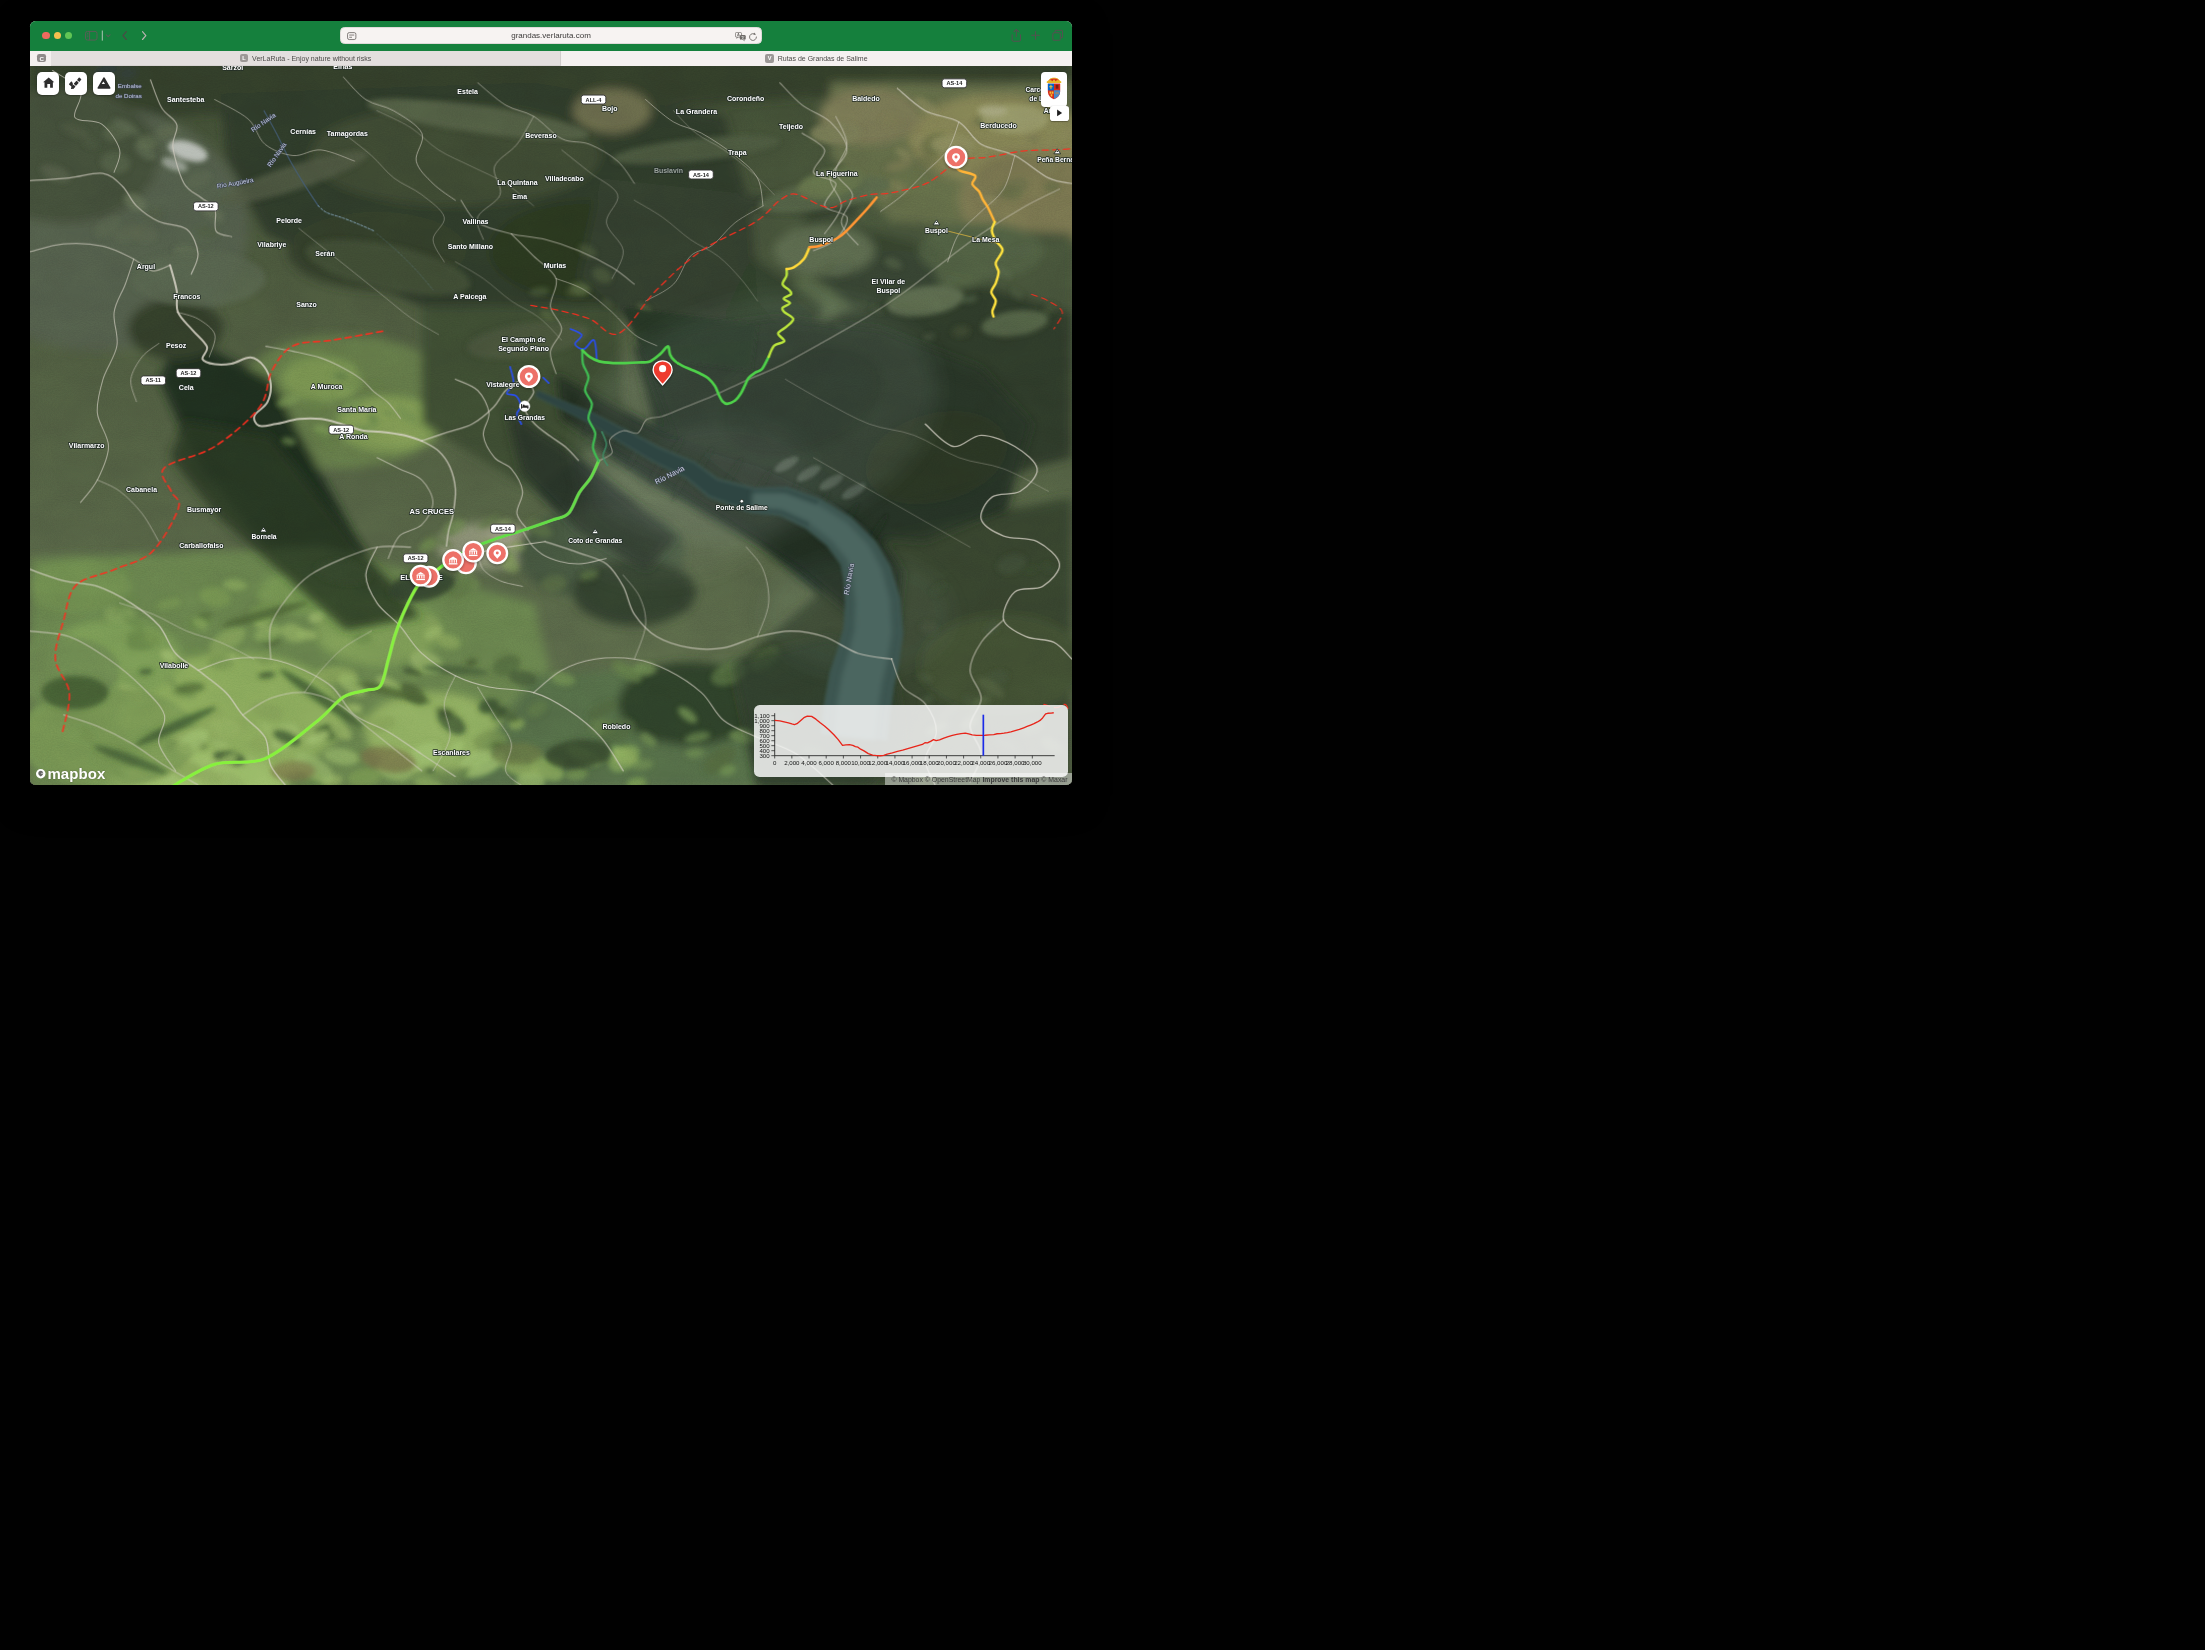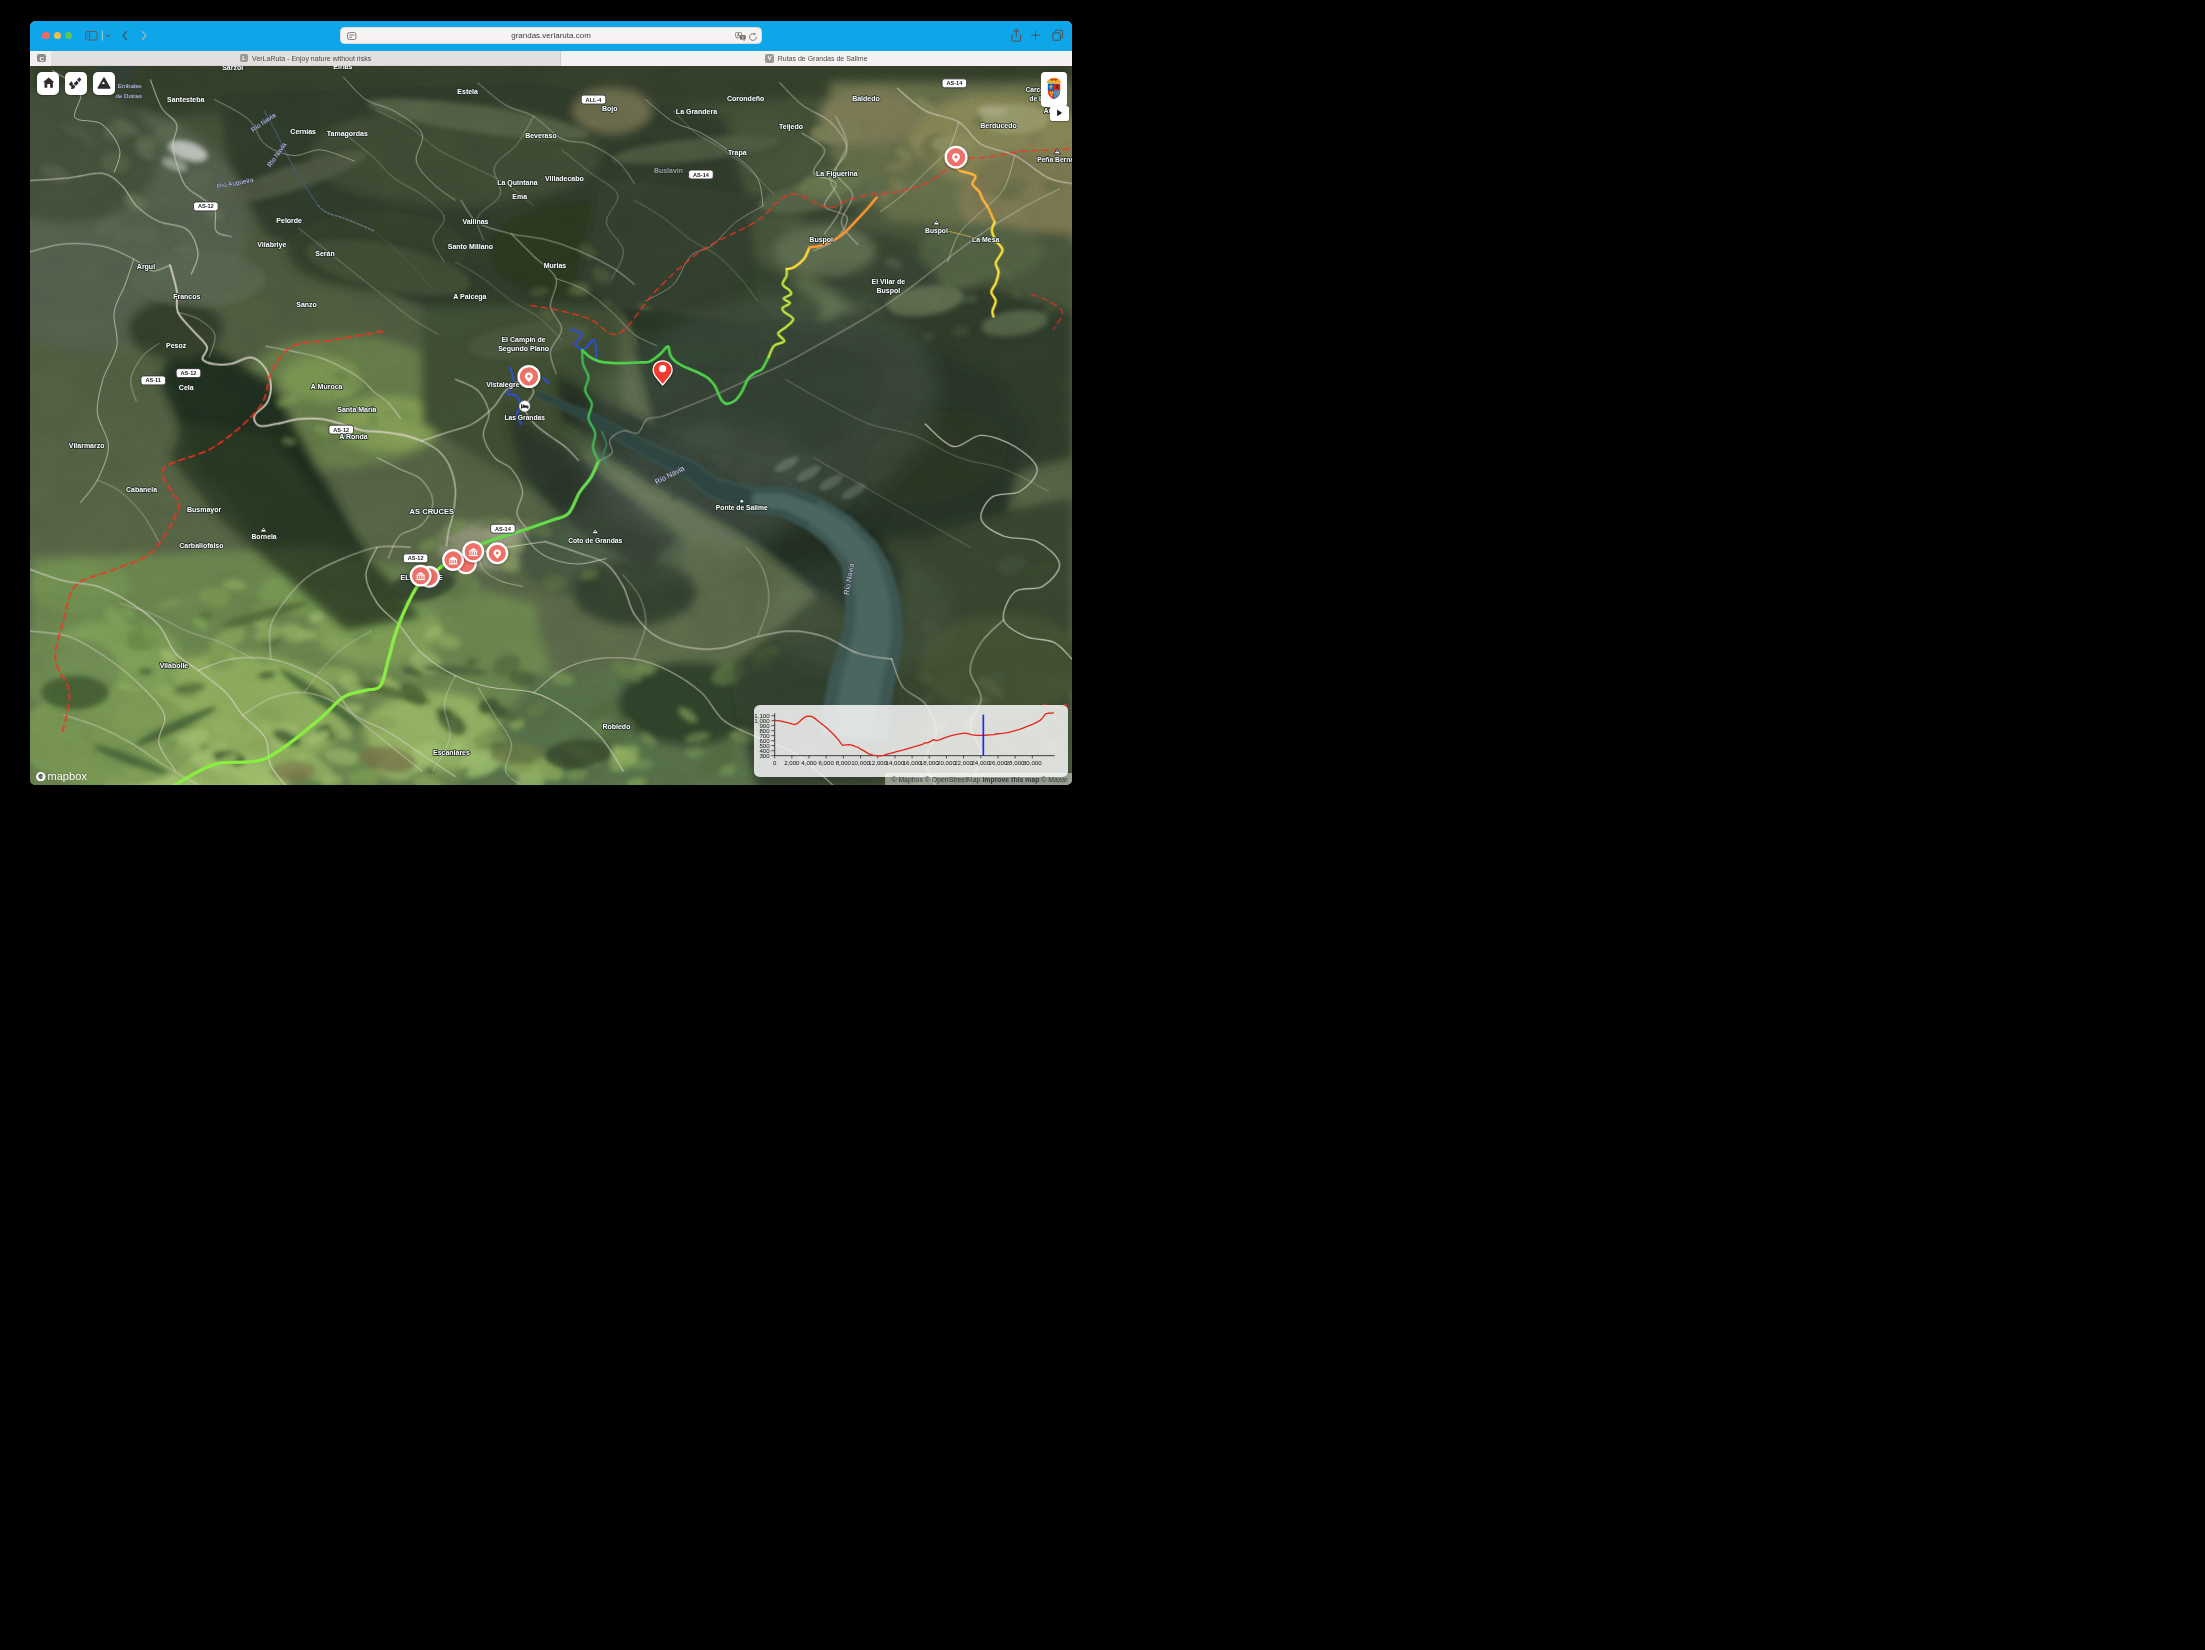--- a/index.html
+++ b/index.html
@@ -1,18 +1,18 @@
 <!DOCTYPE html>
 <html style="font-size:9px"><head><meta charset="utf-8">
 <style>
   html,body{margin:0;padding:0;background:#010101;width:1103px;height:825px;overflow:hidden;}
   *{font-family:"Liberation Sans",sans-serif;box-sizing:border-box;}
   #win{position:absolute;left:30px;top:21px;width:1042px;height:764px;border-radius:5.6px;
        overflow:hidden;background:#f4f0ef;box-shadow:0 11.2px 34px rgba(0,0,0,.55);}
-  #toolbar{position:absolute;left:0;top:0;width:100%;height:30px;background:#0ea5e9;padding-left:8px;}
+  #toolbar{position:absolute;left:0;top:0;width:100%;height:30px;background:#15803d;padding-left:8px;}
   #tabbar{position:absolute;left:0;top:30px;width:100%;height:15px;background:#f4f0ef;}
   .tabL{position:absolute;left:21px;top:0;width:510px;height:15px;background:#e3dfde;
         border-right:0.6px solid #d2cecd;border-bottom:0.6px solid #d8d4d3;}
   .tabR{position:absolute;left:532px;top:0;width:509px;height:15px;background:#f5f1f0;}
   .tabtitle{position:absolute;top:0;width:100%;height:100%;display:flex;align-items:center;
         justify-content:center;font-size:7px;color:#4c4a48;gap:3.9px;}
   .fav{width:8.4px;height:8.4px;border-radius:2px;background:#9c9896;color:#fff;font-size:5.6px;
        font-weight:700;display:flex;align-items:center;justify-content:center;}
   #cbox{position:absolute;left:7.3px;top:2.8px;width:8.7px;height:8.7px;border-radius:2.2px;
         background:#8e8a89;color:#fff;font-weight:700;font-size:6.2px;display:flex;
@@ -868,17 +868,17 @@
     </svg></div>
     <div id="attr">
         <span>© Mapbox © OpenStreetMap <b>Improve this map</b> © Maxar</span>
       </div>
     <div id="mblogo">
       <svg width="9.5" height="9.5" viewBox="0 0 17 17">
           <circle cx="8.5" cy="8.5" r="8.5" fill="#fff"></circle>
        <path d="M8.5,3.2 c2.6,0 4.4,1.8 4.4,4.4 c0,3 -2.9,5 -4.4,5.9 c-1.5,-0.9 -4.4,-2.9 -4.4,-5.9 c0,-2.6 1.8,-4.4 4.4,-4.4 z" fill="#4a4a4a" opacity="0.85"></path>
        <path d="M10.8,5.2 l0.5,1.8 1.8,0.5 -1.8,0.5 -0.5,1.8 -0.5,-1.8 -1.8,-0.5 1.8,-0.5 z" fill="#fff"></path>
         </svg>
-      <span style="color:#fff;font-size:11px;font-weight:400;letter-spacing:0.1px;text-shadow:0 0 1.7px rgba(0,0,0,.4)">mapbox</span>
+      <span style="color:#fff;font-size:15px;font-weight:700;letter-spacing:0.1px;text-shadow:0 0 1.7px rgba(0,0,0,.4)">mapbox</span>
     </div>
   </div>
 </div>
 
 
 </body></html>

